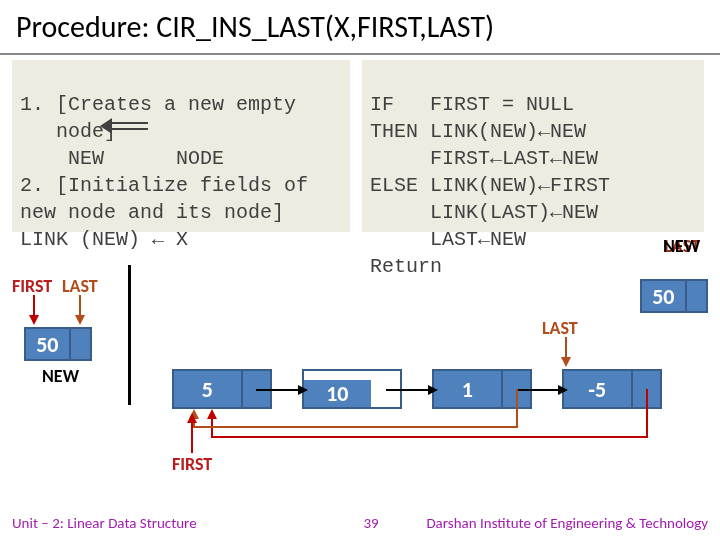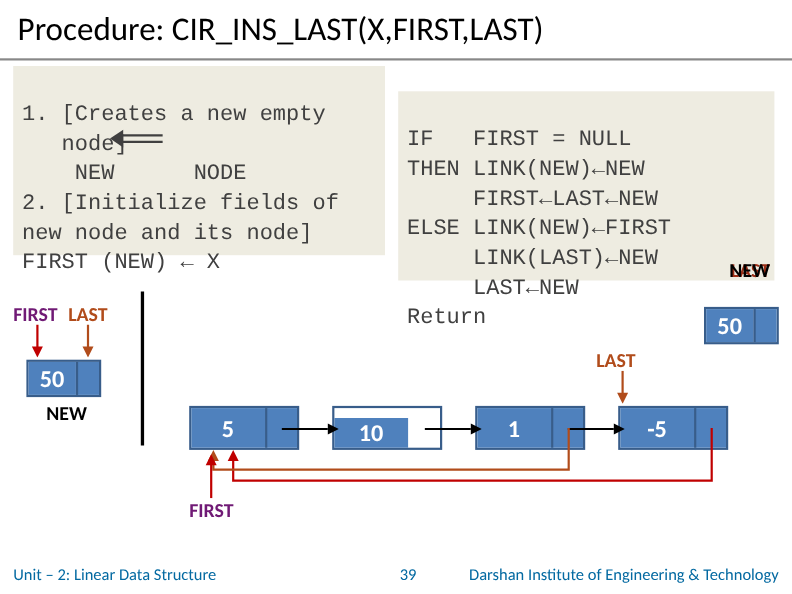--- a/index.html
+++ b/index.html
@@ -22,33 +22,33 @@
     position: absolute;
     background: #eeece1;
     font-family: Consolas, "Courier New", monospace;
     font-size: 20px;
     line-height: 1.35;
     color: #404040;
     padding: 4px 8px;
     white-space: pre;
   }
   .box-left { left: 12px; top: 60px; width: 338px; height: 172px; }
-  .box-right { left: 362px; top: 60px; width: 342px; height: 172px; margin-top: 23px; }
+  .box-right { left: 362px; top: 60px; width: 342px; height: 172px; }
   .arrow-left {
     position: absolute;
     left: 100px; top: 117px;
     width: 48px;
   }
   .label {
     position: absolute;
     font-family: Calibri, Arial, sans-serif;
     font-weight: 700;
     font-size: 18px;
   }
-  .red { color: #701a75; }
+  .red { color: #b91c1c; }
   .orn { color: #b14c1b; }
   .dkred { color: #9c2f17; }
   .blk { color: #000; }
   .diagram { position: absolute; left: 0; top: 235px; width: 720px; height: 260px; }
   .node {
     position: absolute;
     display: flex;
     border: 2px solid #385d8a;
   }
   .node .info {
@@ -79,41 +79,41 @@
   .footer {
     position: absolute;
     bottom: 8px;
     left: 0;
     width: 720px;
     display: flex;
     justify-content: space-between;
     padding: 0 12px;
     font-family: Calibri, Arial, sans-serif;
     font-size: 15px;
-    color: #0369a1;
+    color: #a21caf;
   }
   .footer .page {
     position: absolute;
     left: 50%;
     transform: translateX(-50%);
     margin-left: 11px;
   }
 </style>
 </head>
 <body>
 
 <div class="title">Procedure: CIR_INS_LAST(X,FIRST,LAST)</div>
 
 <div class="codebox box-left">
 <span>1. [Creates a new empty</span>
 <span>   node]</span>
 <span>    NEW</span>      <span>NODE</span>
 <span>2. [Initialize fields of</span>
 <span>new node and its node]</span>
-<span>FIRST (NEW) ← X</span>
+<span>LINK (NEW) ← X</span>
 </div>
 
 <svg class="arrow-left" viewBox="0 0 48 20">
   <line x1="8" y1="6" x2="48" y2="6" stroke="#404040" stroke-width="2"></line>
   <line x1="8" y1="12" x2="48" y2="12" stroke="#404040" stroke-width="2"></line>
   <polygon points="0,9 12,1 12,17" fill="#404040"></polygon>
 </svg>
 
 <div class="codebox box-right">
 <span>IF   FIRST = NULL</span>

